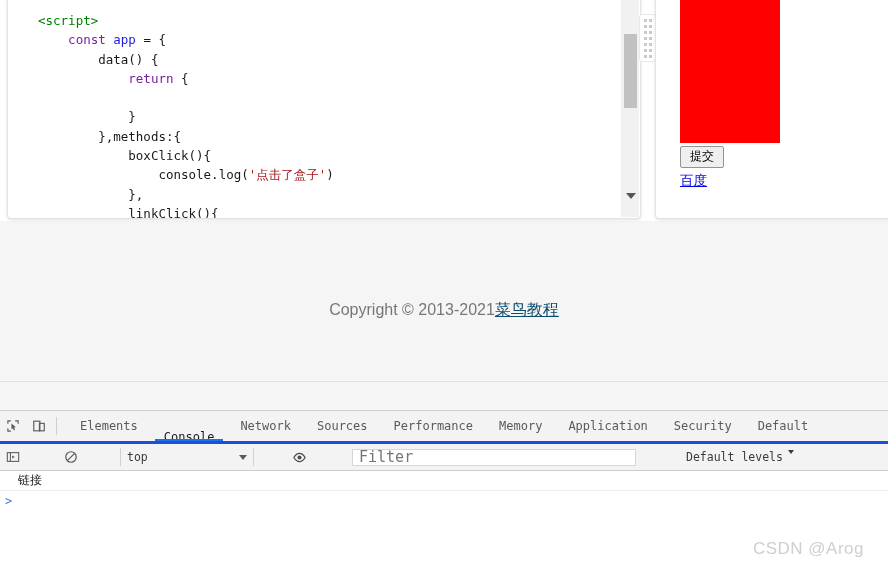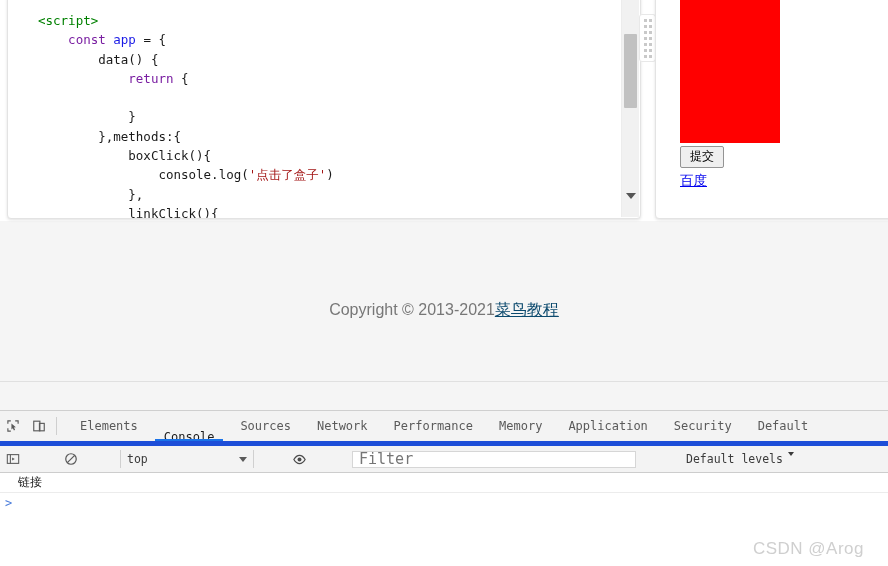--- a/index.html
+++ b/index.html
@@ -138,21 +138,21 @@
   
   #devtools{
     position:absolute;left:0;top:410px;width:888px;height:156px;
     background:#ffffff;
     border-top:1px solid #cfcfcf;
     font-family:"Liberation Sans",sans-serif;
   }
   .dt-tabbar{
     position:relative;height:30px;
     background:#f3f3f3;
-    border-bottom:5px solid #1d4ed8;
+    border-bottom:3px solid #1d4ed8;
     display:flex;align-items:stretch;
   }
   .dt-iconbtn{
     width:26px;display:flex;align-items:center;justify-content:center;
     cursor:default;
   }
   .dt-sep{
     width:1px;background:#cfcfcf;margin:6px 4px;
   }
   .dt-tabs{display:flex;align-items:stretch;margin-left:6px;}
@@ -304,24 +304,24 @@
     </div>
     <div class="dt-sep"></div>
     <div class="dt-tabs" id="dt-tabs">
         <div class="dt-tab">
           <span>Elements</span>
         </div>
         <div class="dt-tab active">
           <span>Console</span>
         </div>
         <div class="dt-tab">
+          <span>Network</span>
+        </div>
+        <div class="dt-tab">
           <span>Sources</span>
-        </div>
-        <div class="dt-tab">
-          <span>Network</span>
         </div>
         <div class="dt-tab">
           <span>Performance</span>
         </div>
         <div class="dt-tab">
           <span>Memory</span>
         </div>
         <div class="dt-tab">
           <span>Application</span>
         </div>

